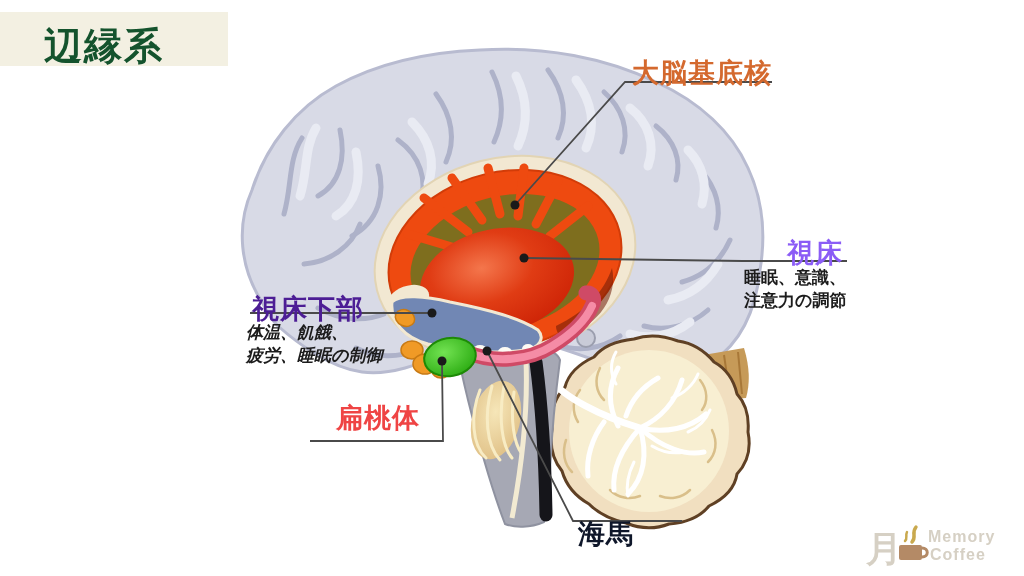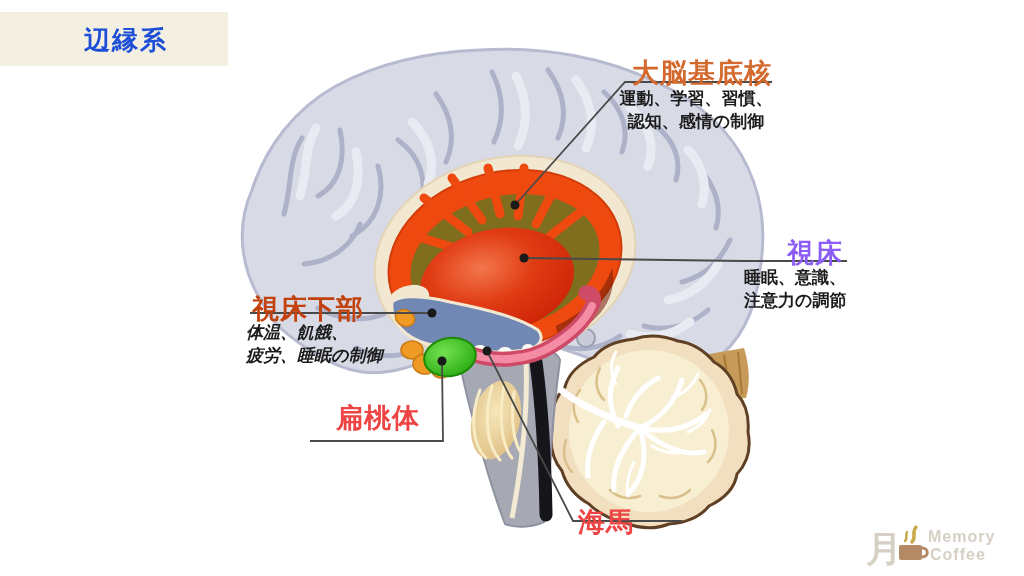--- a/index.html
+++ b/index.html
@@ -1,35 +1,35 @@
 <!DOCTYPE html>
 <html><head>
 <meta charset="utf-8">
 <style>
   html,body{margin:0;padding:0;background:#ffffff;}
   .stage{position:relative;width:1024px;height:576px;background:#ffffff;overflow:hidden;
          font-family:"Liberation Sans",sans-serif;}
   .art{position:absolute;left:0;top:0;}
   
   .title-box{position:absolute;left:0;top:12px;width:228px;height:54px;background:#f3f0e2;}
-  .title-text{position:absolute;left:44px;top:14px;font-size:26px;font-weight:bold;color:#1d4ed8;
-              letter-spacing:2px;line-height:1.1;margin-left:40px;}
+  .title-text{position:absolute;left:44px;top:14px;font-size:38px;font-weight:bold;color:#14532d;
+              letter-spacing:2px;line-height:1.1;}
   
   .label-name{position:absolute;font-weight:bold;font-size:27px;letter-spacing:1px;white-space:nowrap;}
   .label-desc{position:absolute;font-weight:bold;font-size:17px;line-height:23px;color:#1c1c1c;
               white-space:nowrap;}
   .basal-name{left:600px;top:55px;width:172px;text-align:right;color:#d4692e;}
   .basal-desc{left:607px;top:87px;width:178px;text-align:center;}
   .thal-name{left:747px;top:235px;width:96px;text-align:right;color:#8b5cf6;}
   .thal-desc{left:744px;top:266px;text-align:left;}
-  .hypo-name{left:252px;top:291px;color:#c2410c;}
+  .hypo-name{left:252px;top:291px;color:#4c1d95;}
   .hypo-desc{left:246px;top:321px;font-style:italic;}
   .amyg-name{left:312px;top:400px;color:#ef4444;margin-left:24px;}
   .amyg-desc{left:304px;top:444px;}
-  .hippo-name{left:578px;top:504px;color:#ef4444;}
+  .hippo-name{left:578px;top:516px;color:#0f172a;}
   .hippo-desc{left:578px;top:524px;}
   
   .logo{position:absolute;right:12px;bottom:6px;}
 </style>
 </head>
 <body>
 
 <div class="stage">
 
   <svg class="art" width="1024" height="576" viewBox="0 0 1024 576">
@@ -206,24 +206,20 @@
       <circle cx="442" cy="361" r="4.5"></circle>
       <circle cx="487" cy="351" r="4.5"></circle>
     </g>
   </svg>
 
   <div class="title-box">
     <div class="title-text">辺縁系</div>
   </div>
 
   <div class="label-name basal-name">大脳基底核</div>
-  <div class="label-desc basal-desc">
-    <div>運動、学習、習慣、</div>
-    <div>認知、感情の制御</div>
-  </div>
 
   <div class="label-name thal-name">視床</div>
   <div class="label-desc thal-desc">
     <div>睡眠、意識、</div>
     <div>注意力の調節</div>
   </div>
 
   <div class="label-name hypo-name">視床下部</div>
   <div class="label-desc hypo-desc">
     <div>体温、飢餓、</div>

